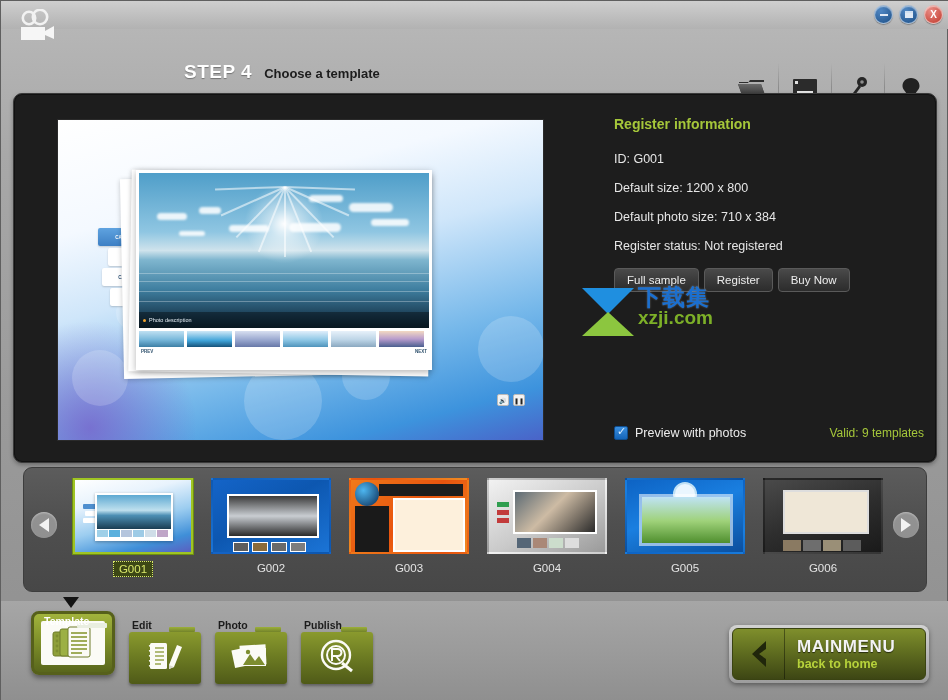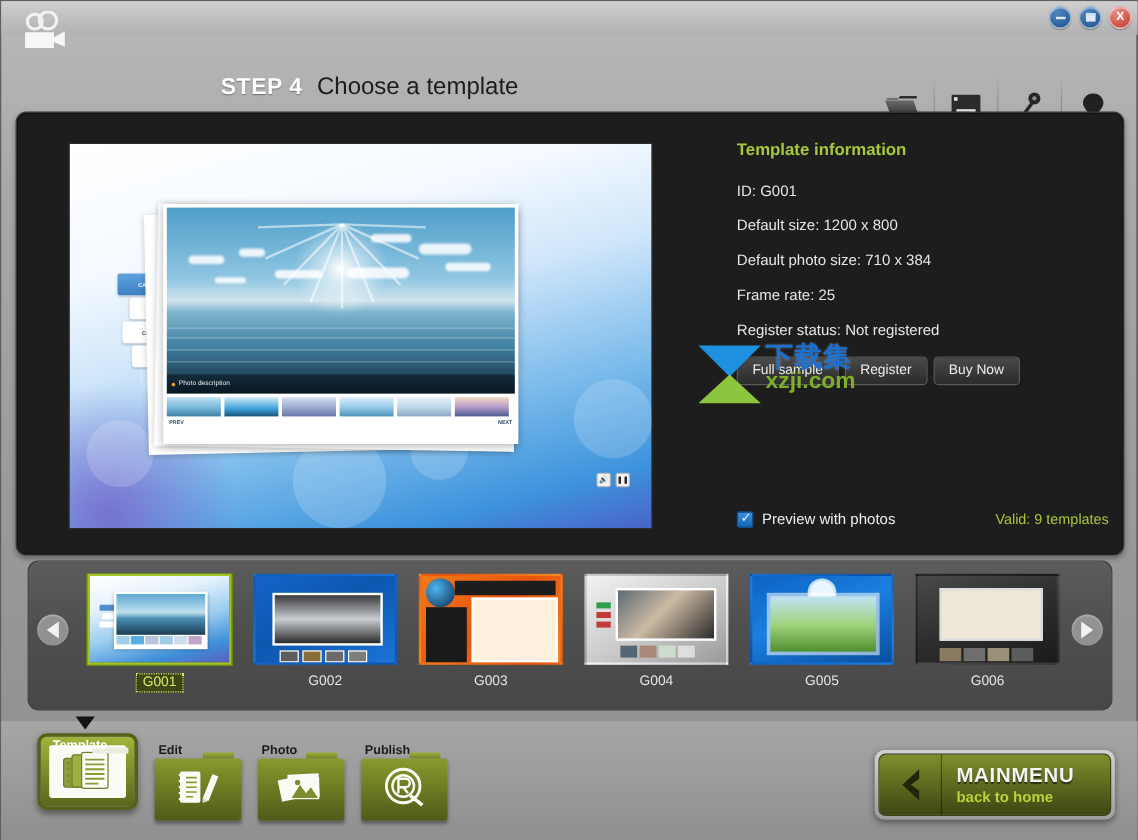--- a/index.html
+++ b/index.html
@@ -46,21 +46,21 @@
     box-shadow: 0 1px 3px rgba(0,0,0,.45);
     display:flex; align-items:center; padding-left:10px;
   }
   .title-plaque span { color:#e9e9e9; font-size:13.5px; white-space:nowrap; }
 
   
   .header { position:absolute; left:0; top:28px; width:948px; height:66px; }
   .step-wrap { position:absolute; left:183px; top:32px; display:flex; align-items:baseline; gap:12px;}
   .step-num { color:#ffffff; font-size:19px; font-weight:bold; letter-spacing:.5px;
               text-shadow:0 1px 1px rgba(0,0,0,.35); }
-  .step-txt { color:#1c1c1c; font-size:20px; font-weight:normal; }
+  .step-txt { color:#1c1c1c; font-size:13px; font-weight:bold; }
 
   .toolbar { position:absolute; right:12px; top:30px; display:flex; height:58px; }
   .tool {
     width:53px; display:flex; flex-direction:column; align-items:center; justify-content:flex-end;
     cursor:pointer; position:relative;
   }
   .tool + .tool::before {
     content:""; position:absolute; left:0; top:4px; bottom:4px; width:1px;
     background: linear-gradient(180deg, rgba(255,255,255,0), rgba(120,120,120,.65), rgba(255,255,255,0));
   }
@@ -381,25 +381,24 @@
         </div>
       </div>
 
       <div class="playbtns">
         <div class="pbtn">🔊</div>
         <div class="pbtn">❚❚</div>
       </div>
     </div>
 
     <div class="info">
-      <h3>Template information</h3>
+      <h3>Register information</h3>
       <div class="row">ID: G001</div>
       <div class="row">Default size: 1200 x 800</div>
       <div class="row">Default photo size: 710 x 384</div>
-      <div class="row">Frame rate: 25</div>
       <div class="row">Register status: Not registered</div>
       <div class="btns">
         <button class="ibtn">Full sample</button>
         <button class="ibtn">Register</button>
         <button class="ibtn">Buy Now</button>
       </div>
     </div>
 
     <div class="watermark">
       <svg width="60" height="56" viewBox="0 0 60 56">

